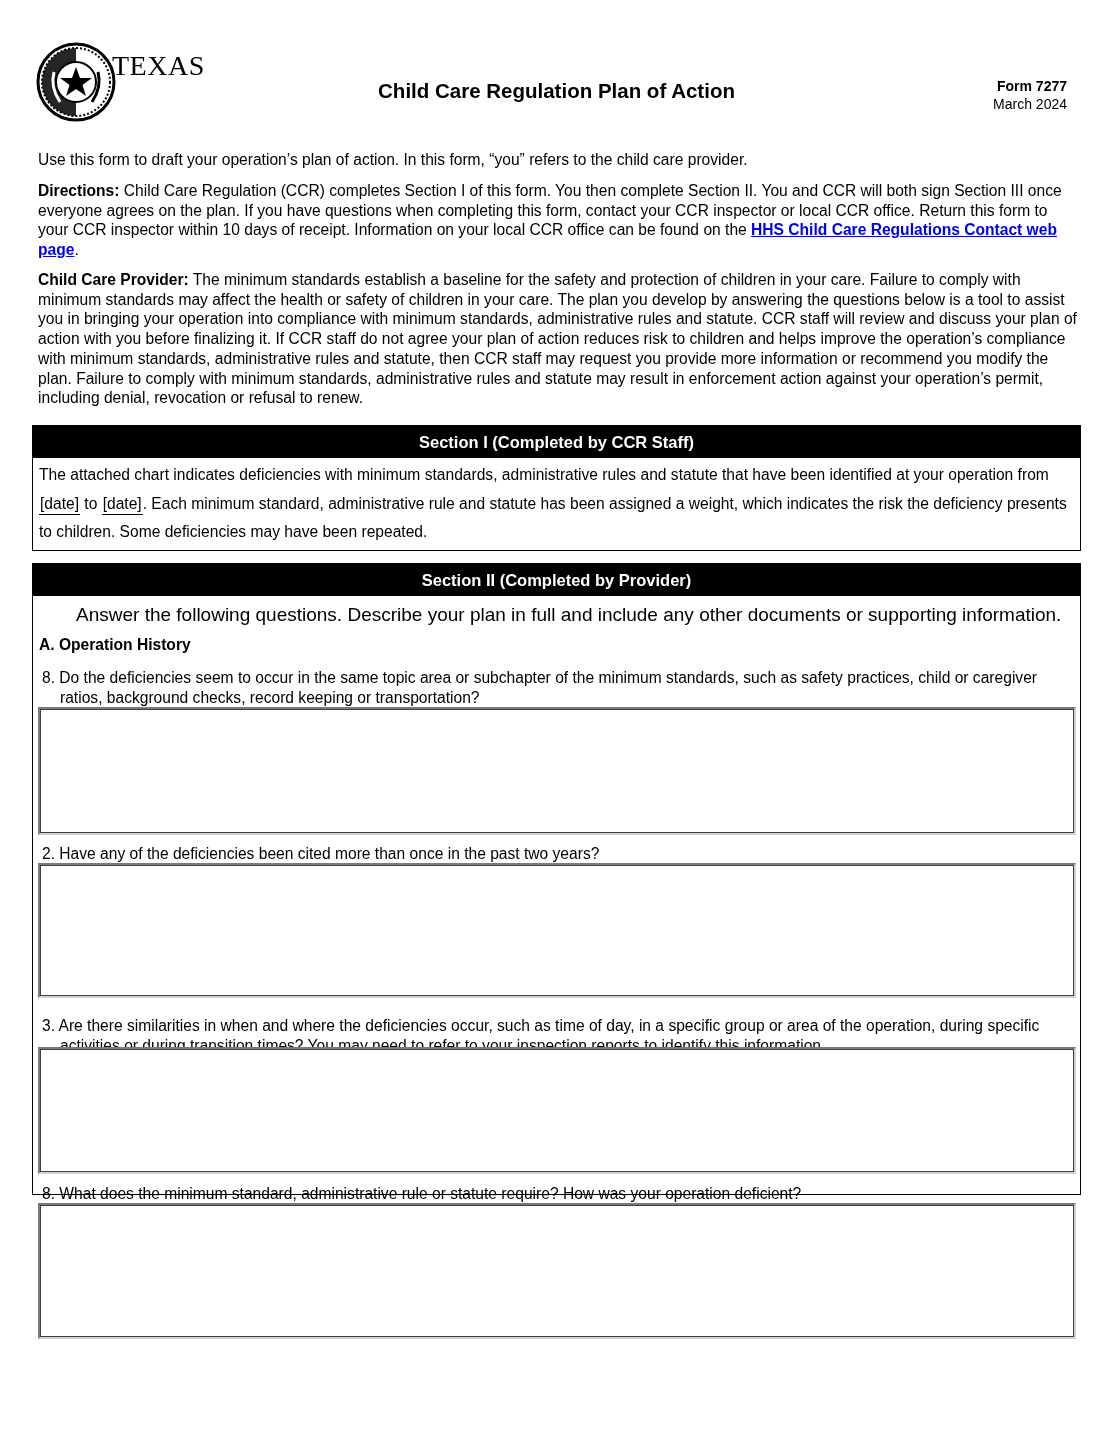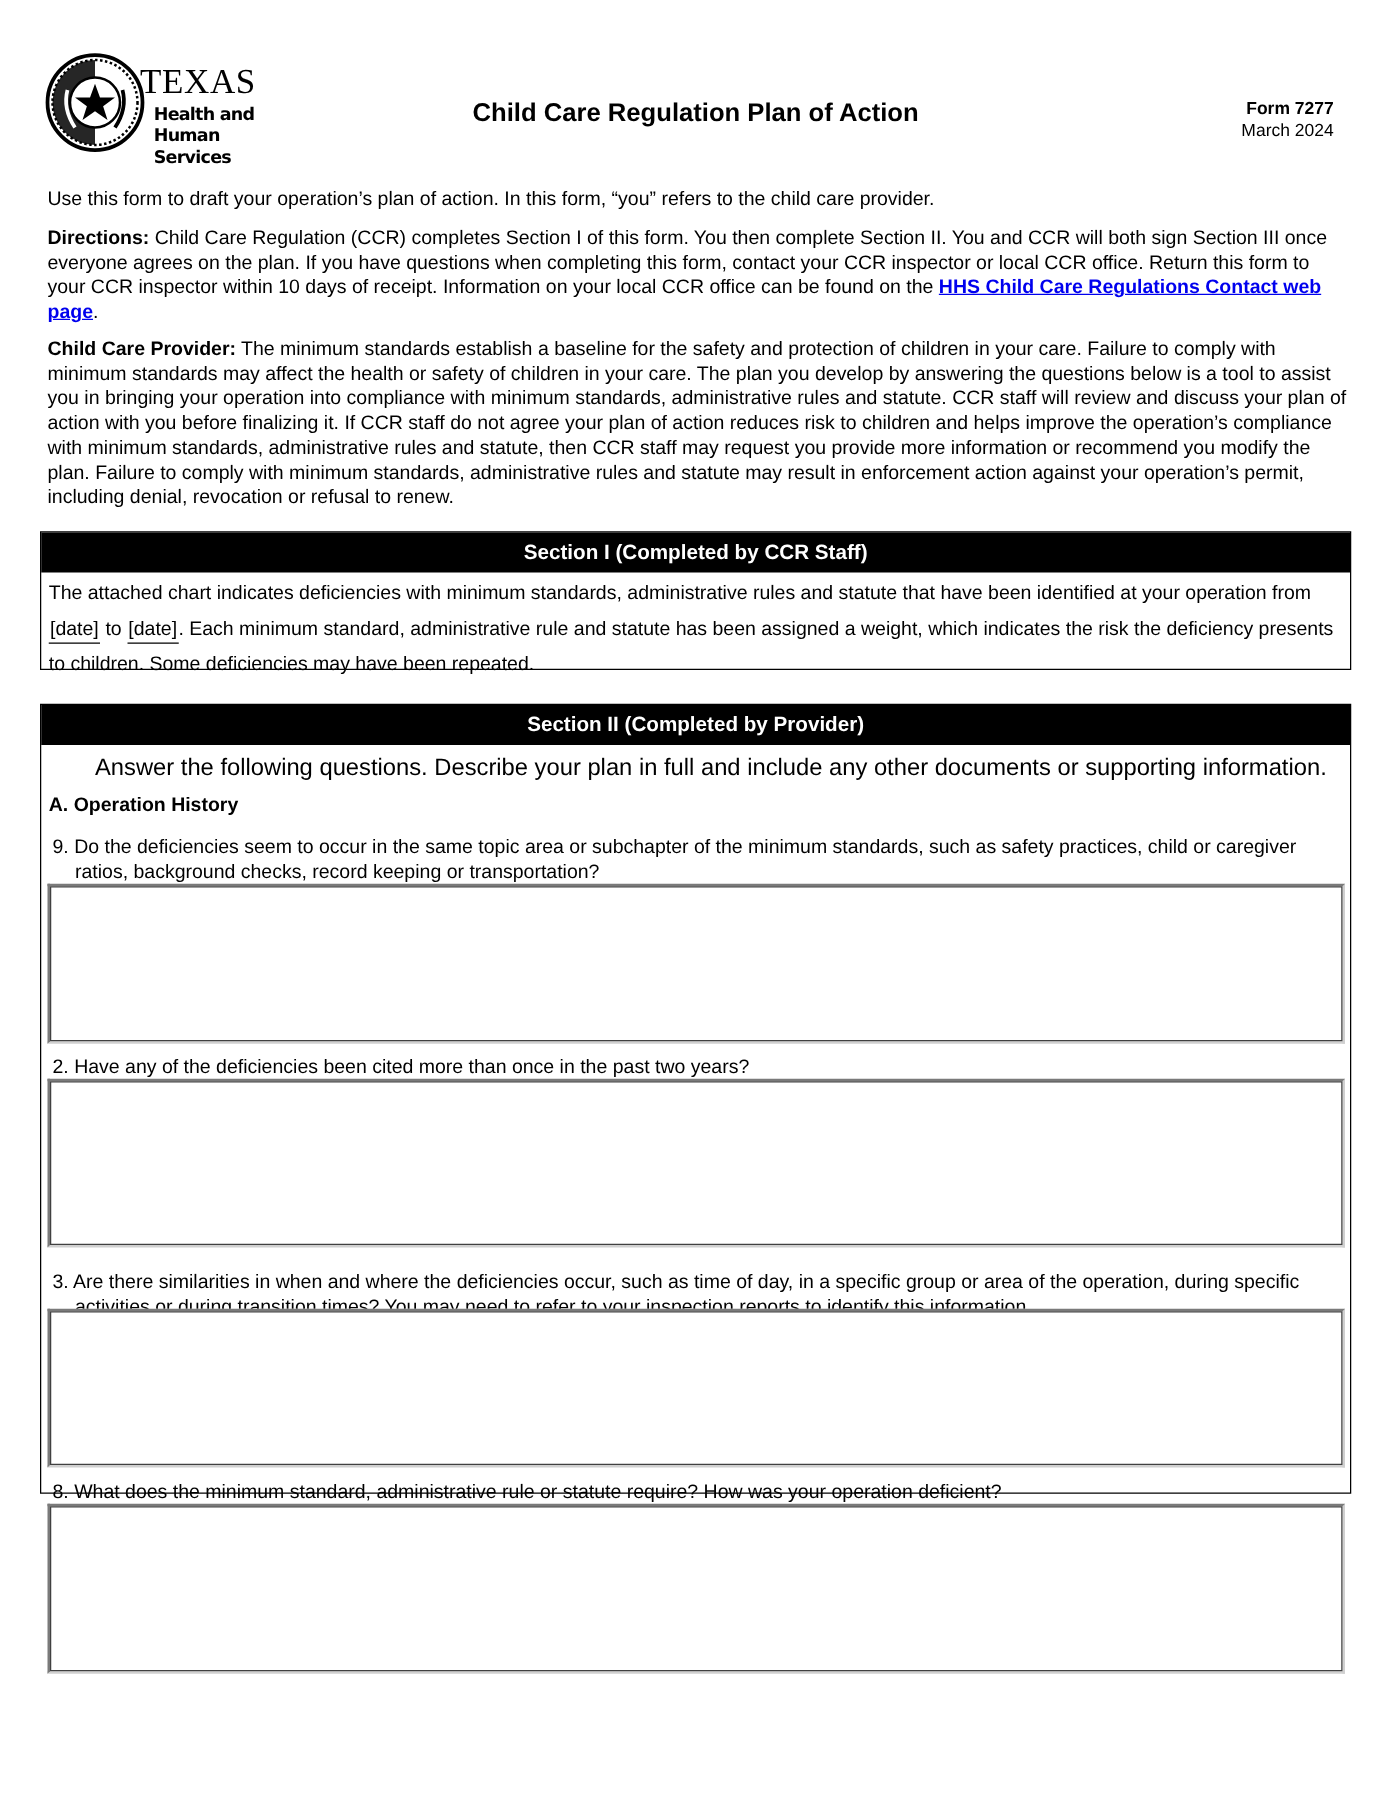--- a/index.html
+++ b/index.html
@@ -16,21 +16,21 @@
   .form-meta .num { font-weight: bold; }
   .title { position: absolute; left: 0; right: 0; top: 79px; text-align: center; font-weight: bold; font-size: 20.5px; }
   .intro { position: absolute; left: 38px; width: 1040px; font-size: 15.6px; line-height: 19.7px; }
   .intro p { margin: 0; }
   .p1 { top: 150px; }
   .p2 { top: 181px; }
   .p3 { top: 270px; }
   a.link { color: #0000ee; font-weight: bold; text-decoration: underline; }
   .section { position: absolute; left: 32px; width: 1049px; border: 1px solid #000; }
   .section-head { background: #000; color: #fff; font-weight: bold; text-align: center; font-size: 16.5px; height: 32px; line-height: 32px; }
-  .sec1 { top: 425px; height: 111px; }
+  .sec1 { top: 425px; height: 126px; }
   .sec1 .body { padding: 3px 6px 0 6px; font-size: 15.6px; line-height: 28.5px; }
   .blank { display: inline-block; border-bottom: 1px solid #000; line-height: 20px; padding: 0 1px; }
   .sec2 { top: 563px; height: 632px; }
   .sec2 .body { position: relative; }
   .sec2 .lead { position: absolute; left: 6px; top: 8px; font-size: 19px; margin-left: 37px; }
   .sec2 .sub { position: absolute; left: 6px; top: 40px; font-size: 15.6px; font-weight: bold; }
   .q { position: absolute; left: 9px; width: 1020px; font-size: 15.6px; line-height: 19.5px; padding-left: 18px; text-indent: -18px; }
   .field {
     position: absolute; left: 5px; width: 1038px; background: #fff;
     border-top: 2px solid #7a7a7a; border-left: 2px solid #7a7a7a;
@@ -45,24 +45,20 @@
   <svg width="80" height="80" viewBox="0 0 80 80">
     <circle cx="40" cy="40" r="38" fill="none" stroke="#000" stroke-width="3"></circle>
     <circle cx="40" cy="40" r="34" fill="none" stroke="#000" stroke-width="2" stroke-dasharray="2 2"></circle>
     <path d="M40 6 A34 34 0 0 0 40 74 Z" fill="#000" opacity="0.85"></path>
     <circle cx="40" cy="40" r="20" fill="#fff" stroke="#000" stroke-width="2"></circle>
     <polygon points="40,25 44,36 56,36 46.5,43 50,54 40,47 30,54 33.5,43 24,36 36,36" fill="#000"></polygon>
     <path d="M18 30 Q14 45 24 60" fill="none" stroke="#fff" stroke-width="3"></path>
     <path d="M62 30 Q66 45 56 60" fill="none" stroke="#000" stroke-width="3"></path>
   </svg>
   <div class="logo-texas">TEXAS</div>
-  <div class="logo-hhs">
-    <div>Health and Human</div>
-    <div>Services</div>
-  </div>
 </div>
 
 <div class="form-meta">
   <div class="num">Form 7277</div>
   <div>March 2024</div>
 </div>
 
 <div class="title">Child Care Regulation Plan of Action</div>
 
 <div class="intro p1">
@@ -79,21 +75,21 @@
   <div class="section-head">Section I (Completed by CCR Staff)</div>
   <div class="body"><span>The attached chart indicates deficiencies with minimum standards, administrative rules and statute that have been identified at your operation from </span><span class="blank">[date]</span><span> to </span><span class="blank">[date]</span><span>. Each minimum standard, administrative rule and statute has been assigned a weight, which indicates the risk the deficiency presents to children. Some deficiencies may have been repeated.</span></div>
 </div>
 
 <div class="section sec2">
   <div class="section-head">Section II (Completed by Provider)</div>
   <div class="body">
     <div class="lead">Answer the following questions. Describe your plan in full and include any other documents or supporting information.</div>
     <div class="sub">A. Operation History</div>
 
-    <div class="q" style="top:72px;">9. Do the deficiencies seem to occur in the same topic area or subchapter of the minimum standards, such as safety practices, child or caregiver ratios, background checks, record keeping or transportation?</div>
+    <div class="q" style="top:72px;">8. Do the deficiencies seem to occur in the same topic area or subchapter of the minimum standards, such as safety practices, child or caregiver ratios, background checks, record keeping or transportation?</div>
     <div class="field" style="top:111px; height:128px;"></div>
 
     <div class="q" style="top:248px;">2. Have any of the deficiencies been cited more than once in the past two years?</div>
     <div class="field" style="top:267px; height:135px;"></div>
 
     <div class="q" style="top:420px;">3. Are there similarities in when and where the deficiencies occur, such as time of day, in a specific group or area of the operation, during specific activities or during transition times? You may need to refer to your inspection reports to identify this information.</div>
     <div class="field" style="top:451px; height:127px;"></div>
 
     <div class="q" style="top:588px;">8. What does the minimum standard, administrative rule or statute require? How was your operation deficient?</div>
     <div class="field" style="top:607px; height:136px;"></div>

